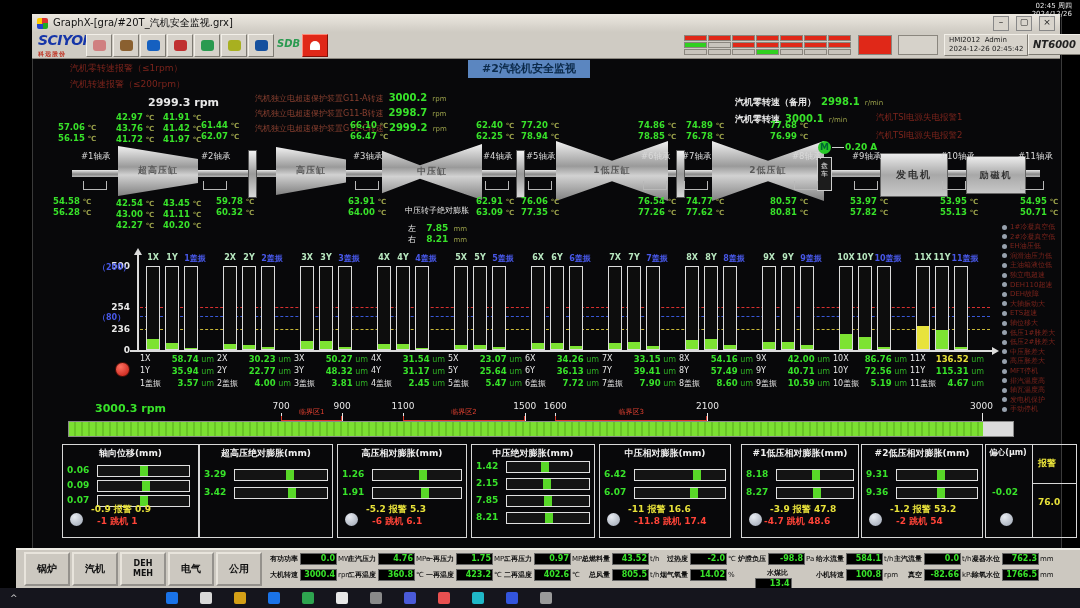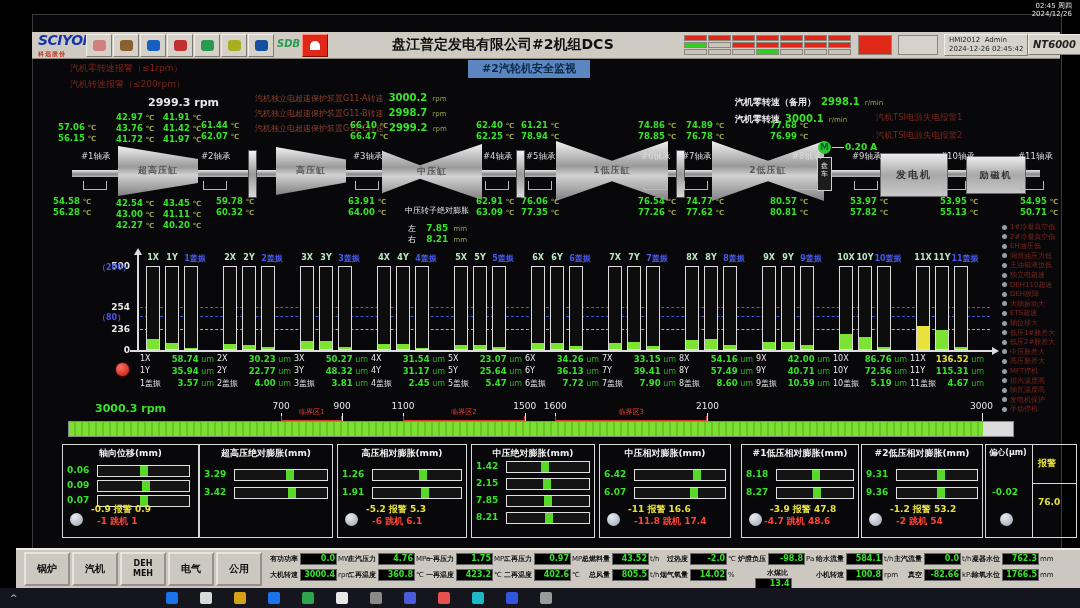--- a/index.html
+++ b/index.html
@@ -68,25 +68,32 @@
   #task{position:absolute;left:0;top:588px;width:1080px;height:20px;background:#15151d;display:flex;align-items:center;}
   .ticon{width:12px;height:12px;border-radius:2px;margin-right:22px;flex:none;}
   #clock{position:absolute;right:8px;top:2px;font-size:7px;color:#e8e8e8;text-align:right;line-height:8px;}
 </style>
 </head>
 <body>
 
 <div id="screen">
   <div id="win"></div>
 
+  <div id="titlebar">
+    <div class="appicon"></div>
+    <div class="ttl">GraphX-[gra/#20T_汽机安全监视.grx]</div>
+    <div style="flex:1"></div>
+    <div class="wbtn">–</div>
+    <div class="wbtn">▢</div>
+    <div class="wbtn">×</div>
+  </div>
 
   <div id="tbar">
     <div class="brand"><span>SCIYON</span><span class="brandsub">科远股份</span></div>
     <div id="tools"></div>
-    <div class="company">盘江普定发电有限公司#2机组DCS</div>
     <div id="alarmgrid" style="position: absolute; left: 652px; top: 3px; width: 170px; height: 21px;">
         <div style="position: absolute; left: 0px; top: 0px; width: 23px; height: 6px; background: rgb(224, 40, 24); border: 1px solid rgb(138, 134, 126); box-sizing: border-box;"></div>
         <div style="position: absolute; left: 24px; top: 0px; width: 23px; height: 6px; background: rgb(224, 40, 24); border: 1px solid rgb(138, 134, 126); box-sizing: border-box;"></div>
         <div style="position: absolute; left: 48px; top: 0px; width: 23px; height: 6px; background: rgb(224, 40, 24); border: 1px solid rgb(138, 134, 126); box-sizing: border-box;"></div>
         <div style="position: absolute; left: 72px; top: 0px; width: 23px; height: 6px; background: rgb(224, 40, 24); border: 1px solid rgb(138, 134, 126); box-sizing: border-box;"></div>
         <div style="position: absolute; left: 96px; top: 0px; width: 23px; height: 6px; background: rgb(224, 40, 24); border: 1px solid rgb(138, 134, 126); box-sizing: border-box;"></div>
         <div style="position: absolute; left: 120px; top: 0px; width: 23px; height: 6px; background: rgb(224, 40, 24); border: 1px solid rgb(138, 134, 126); box-sizing: border-box;"></div>
         <div style="position: absolute; left: 144px; top: 0px; width: 23px; height: 6px; background: rgb(224, 40, 24); border: 1px solid rgb(138, 134, 126); box-sizing: border-box;"></div>
         <div style="position: absolute; left: 0px; top: 7px; width: 23px; height: 6px; background: rgb(48, 208, 32); border: 1px solid rgb(138, 134, 126); box-sizing: border-box;"></div>
         <div style="position: absolute; left: 24px; top: 7px; width: 23px; height: 6px; background: rgb(200, 196, 188); border: 1px solid rgb(138, 134, 126); box-sizing: border-box;"></div>
@@ -197,21 +204,21 @@
       <div class="bearinglbl" style="left: 353px; top: 151px;">#3轴承</div>
       <div class="bracket" style="left: 355px; top: 181px;"></div>
       <div class="tempblock" style="left: 350px; top: 120px;"><span class="grn">66.10</span> <span class="unit">℃</span><br><span class="grn">66.47</span> <span class="unit">℃</span></div>
       <div class="tempblock" style="left: 348px; top: 196px;"><span class="grn">63.91</span> <span class="unit">℃</span><br><span class="grn">64.00</span> <span class="unit">℃</span></div>
       <div class="bearinglbl" style="left: 483px; top: 151px;">#4轴承</div>
       <div class="bracket" style="left: 485px; top: 181px;"></div>
       <div class="tempblock" style="left: 476px; top: 120px;"><span class="grn">62.40</span> <span class="unit">℃</span><br><span class="grn">62.25</span> <span class="unit">℃</span></div>
       <div class="tempblock" style="left: 476px; top: 196px;"><span class="grn">62.91</span> <span class="unit">℃</span><br><span class="grn">63.09</span> <span class="unit">℃</span></div>
       <div class="bearinglbl" style="left: 526px; top: 151px;">#5轴承</div>
       <div class="bracket" style="left: 528px; top: 181px;"></div>
-      <div class="tempblock" style="left: 521px; top: 120px;"><span class="grn">61.21</span> <span class="unit">℃</span><br><span class="grn">78.94</span> <span class="unit">℃</span></div>
+      <div class="tempblock" style="left: 521px; top: 120px;"><span class="grn">77.20</span> <span class="unit">℃</span><br><span class="grn">78.94</span> <span class="unit">℃</span></div>
       <div class="tempblock" style="left: 521px; top: 196px;"><span class="grn">76.06</span> <span class="unit">℃</span><br><span class="grn">77.35</span> <span class="unit">℃</span></div>
       <div class="bearinglbl" style="left: 641px; top: 151px;">#6轴承</div>
       <div class="bracket" style="left: 643px; top: 181px;"></div>
       <div class="tempblock" style="left: 638px; top: 120px;"><span class="grn">74.86</span> <span class="unit">℃</span><br><span class="grn">78.85</span> <span class="unit">℃</span></div>
       <div class="tempblock" style="left: 638px; top: 196px;"><span class="grn">76.54</span> <span class="unit">℃</span><br><span class="grn">77.26</span> <span class="unit">℃</span></div>
       <div class="bearinglbl" style="left: 682px; top: 151px;">#7轴承</div>
       <div class="bracket" style="left: 684px; top: 181px;"></div>
       <div class="tempblock" style="left: 686px; top: 120px;"><span class="grn">74.89</span> <span class="unit">℃</span><br><span class="grn">76.78</span> <span class="unit">℃</span></div>
       <div class="tempblock" style="left: 686px; top: 196px;"><span class="grn">74.77</span> <span class="unit">℃</span><br><span class="grn">77.62</span> <span class="unit">℃</span></div>
       <div class="bearinglbl" style="left: 792px; top: 151px;">#8轴承</div>

